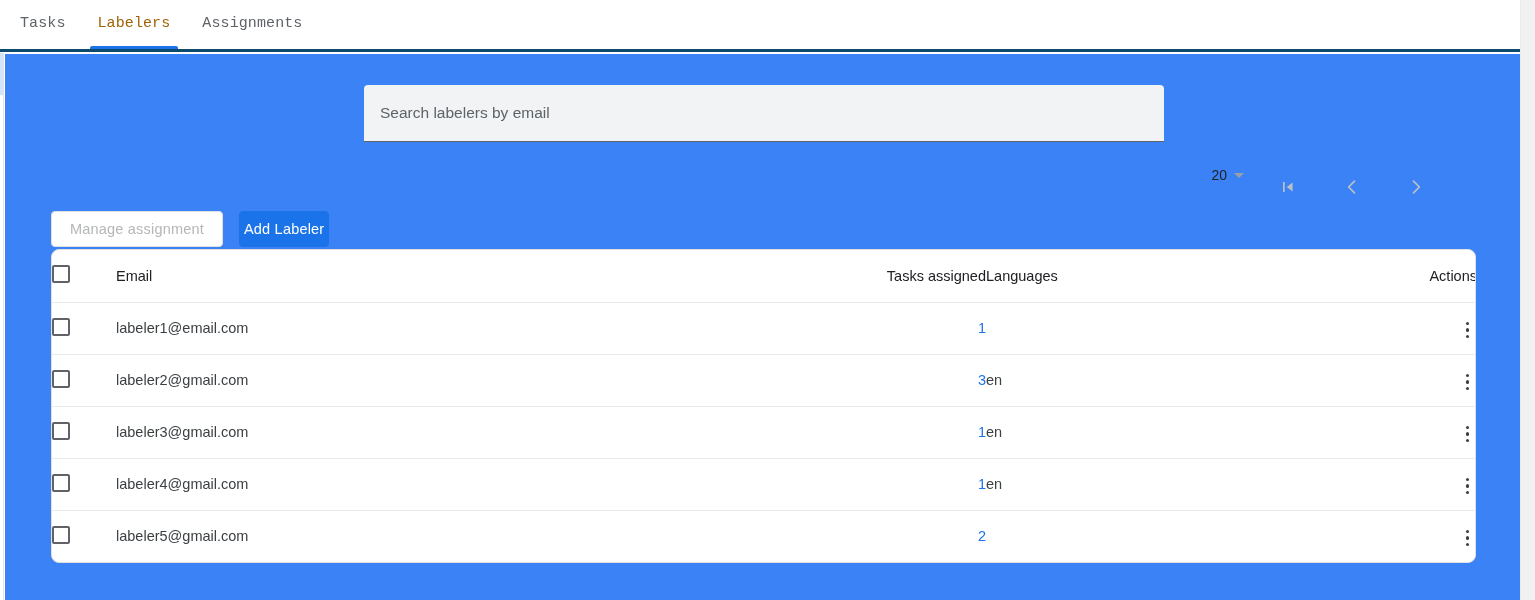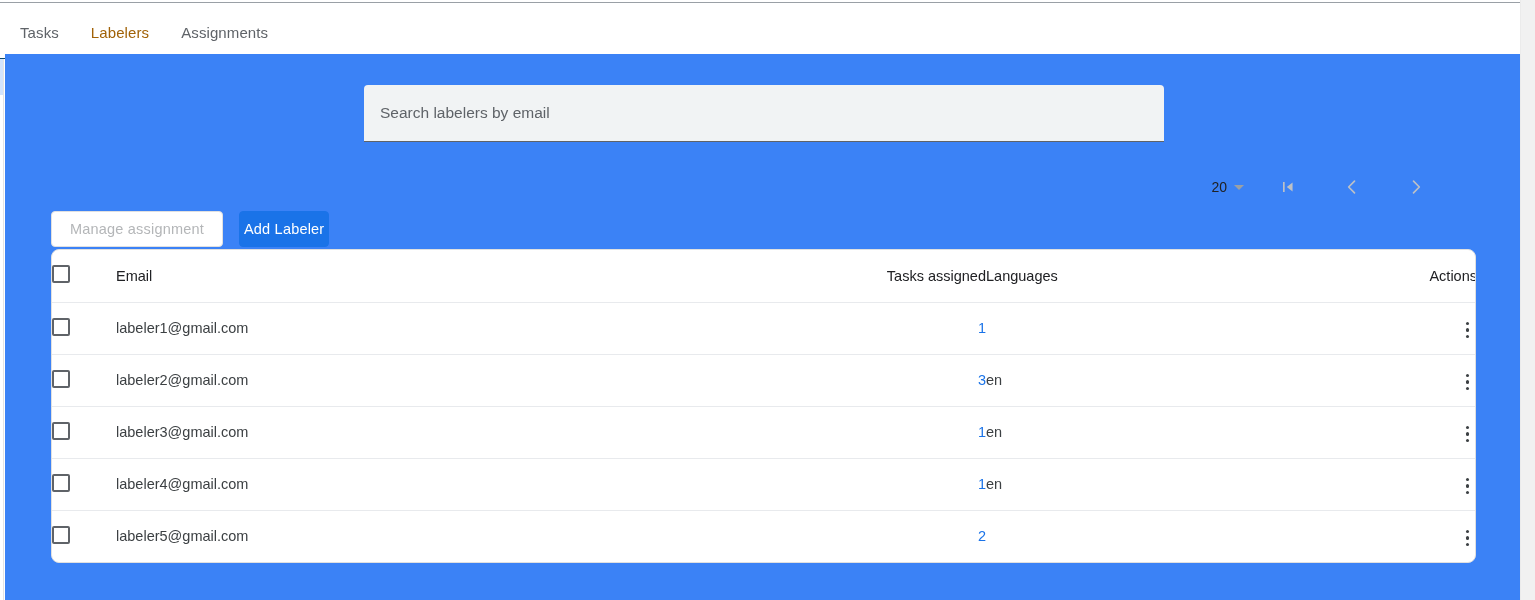--- a/index.html
+++ b/index.html
@@ -49,26 +49,27 @@
   .left-rail-active {
     position: absolute;
     left: 0; top: 53px;
     width: 3px; height: 42px;
     background: #d2e3fc;
   }
 
   
   .tabbar {
     position: absolute;
-    left: 0; top: 8px;
+    left: 0; top: 1px;
     width: 1520px; height: 51px;
     background: #ffffff;
-    border-bottom: 1px solid #0c4a6e;
+    border-bottom: 3px solid #0c4a6e;
     display: flex;
     align-items: flex-end;
+    font-family: Liberation Mono, monospace;
   }
   .tab {
     position: relative;
     height: 51px;
     display: flex;
     align-items: center;
     padding: 0 16px;
     font-size: 15px;
     color: #5f6368;
     letter-spacing: .1px;
@@ -114,21 +115,21 @@
     outline: none;
   }
   .search-field::placeholder { color: #5f6368; }
 
   
   .paginator {
     position: absolute;
     right: 80px; top: 113px;
     height: 40px;
     display: flex;
-    align-items: center;
+    align-items: flex-start;
     gap: 16px;
     color: #5f6368;
   }
   .page-size {
     display: flex;
     align-items: center;
     gap: 7px;
     font-size: 14px;
     font-weight: 500;
     color: #202124;
@@ -339,21 +340,21 @@
             <th class="cell-tasks">Tasks assigned</th>
             <th class="cell-lang">Languages</th>
             <th class="cell-act">Actions</th>
           </tr>
         </thead>
         <tbody>
           <tr>
             <td class="cell-check">
               <span class="cb"></span>
             </td>
-            <td class="cell-email">labeler1@gmail.com</td>
+            <td class="cell-email">labeler1@email.com</td>
             <td class="cell-tasks">
               <span class="link-num">1</span>
             </td>
             <td class="cell-lang"></td>
             <td class="cell-act">
               <span class="more-vert">
                 <i></i>
                   <i></i>
                   <i></i>
               </span>

